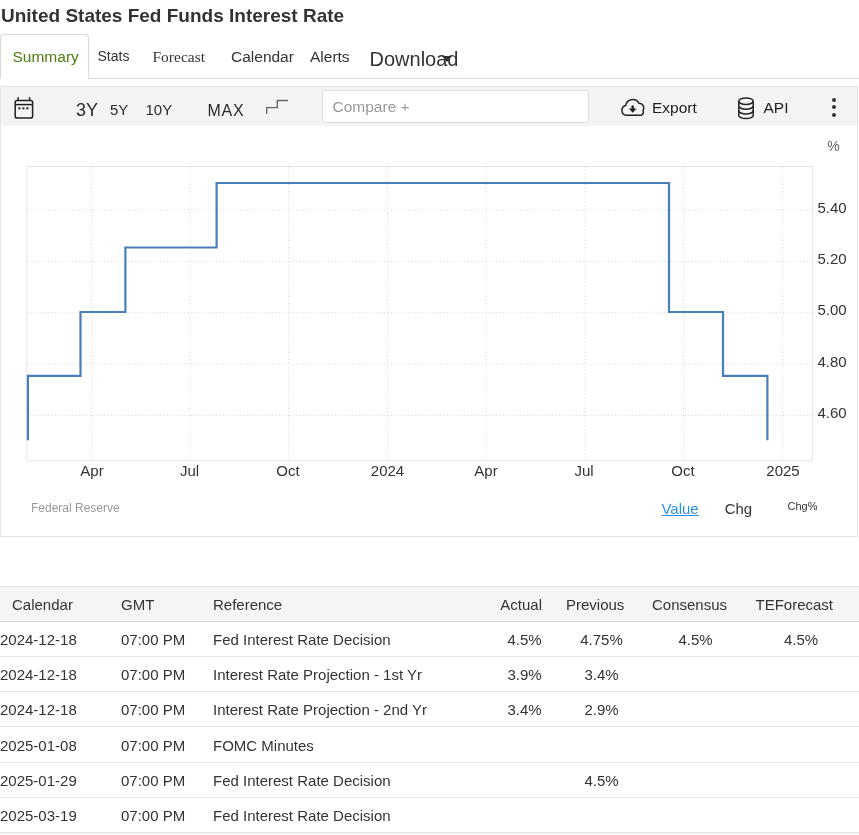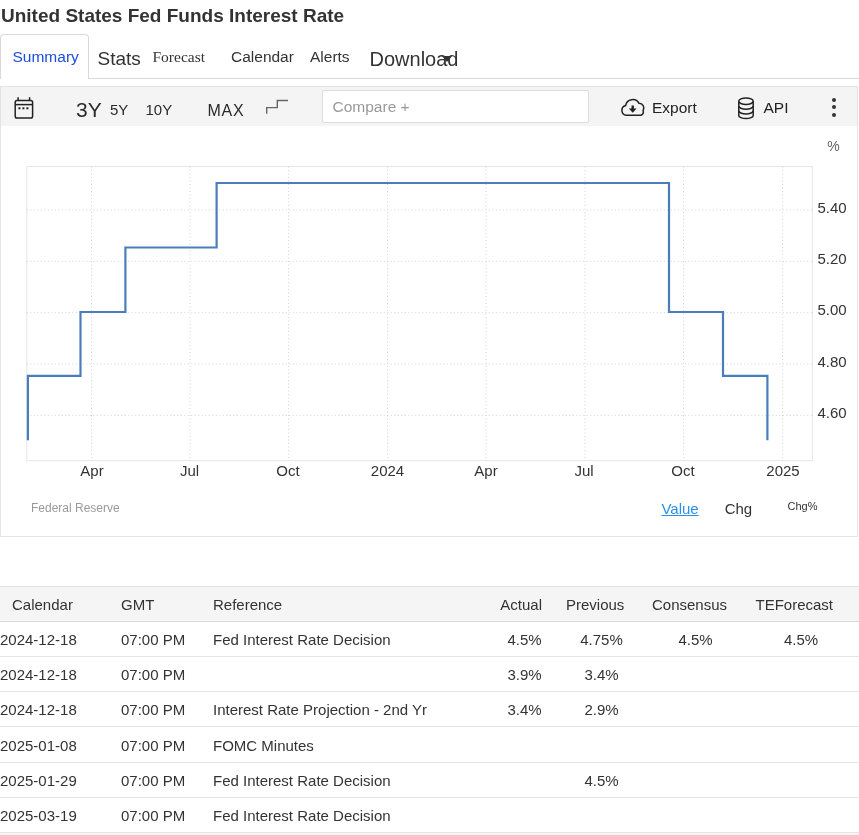--- a/index.html
+++ b/index.html
@@ -10,43 +10,43 @@
 </style>
 </head>
 <body>
 <div id="page">
 
   <div class="abs t" style="left:1px; top:4.7px; font-size:19px; font-weight:bold; color:#333;">United States Fed Funds Interest Rate</div>
 
   <div class="abs" style="left:88px; top:78px; width:771px; height:1px; background:#d9d9d9;"></div>
 
   <div class="abs" style="left:0px; top:34px; width:89px; height:45px; border:1px solid #d9d9d9; border-bottom:none; border-radius:4px 4px 0 0; background:#fff;"></div>
-  <div class="abs t" style="left:12.5px; top:48px; font-size:15.5px; color:#1d4ed8;">Summary</div>
-  <div class="abs t" style="left:97.5px; top:48px; font-size:19px; color:#333;">Stats</div>
+  <div class="abs t" style="left:12.5px; top:48px; font-size:15.5px; color:#4d7c0f;">Summary</div>
+  <div class="abs t" style="left:97.5px; top:48px; font-size:14px; color:#333;">Stats</div>
   <div class="abs t" style="left:152.5px; top:48px; font-size:15.5px; color:#333;font-family:Liberation Serif, serif;">Forecast</div>
   <div class="abs t" style="left:231px; top:48px; font-size:15.5px; color:#333;">Calendar</div>
   <div class="abs t" style="left:310px; top:48px; font-size:15.5px; color:#333;text-align:right;">Alerts</div>
   <div class="abs t" style="left:369.5px; top:48px; font-size:20px; color:#333;">Download</div>
   <div class="abs" style="left:441.8px; top:55.5px; width:0; height:0; border-left:5.4px solid transparent; border-right:5.4px solid transparent; border-top:6.0px solid #333;"></div>
 
   <div class="abs" style="left:0px; top:85.5px; width:858px; height:451px; border:1px solid #e4e4e4; background:#fff;"></div>
 
   <div class="abs" style="left:1px; top:86.5px; width:856px; height:39.5px; background:#f4f4f4;"></div>
 
   <svg class="abs" style="left:13px; top:95.3px;" width="22" height="25" viewBox="0 0 22 25">
     <rect x="2.2" y="5.6" width="17.4" height="17.4" rx="1.8" fill="none" stroke="#222" stroke-width="1.5"></rect>
     <line x1="2.2" y1="9.6" x2="19.6" y2="9.6" stroke="#222" stroke-width="1.5"></line>
     <line x1="5.1" y1="2.2" x2="5.1" y2="5.6" stroke="#222" stroke-width="1.5"></line>
     <line x1="16.6" y1="2.2" x2="16.6" y2="5.6" stroke="#222" stroke-width="1.5"></line>
     <rect x="5.4" y="12.3" width="2.0" height="2.0" fill="#222"></rect>
     <rect x="9.4" y="12.3" width="2.0" height="2.0" fill="#222"></rect>
     <rect x="13.4" y="12.3" width="2.0" height="2.0" fill="#222"></rect>
   </svg>
 
-  <div class="abs t" style="left:76px; top:103px; font-size:21px; line-height:14px; color:#2b2b2b;">3Y</div>
+  <div class="abs t" style="left:76px; top:103px; font-size:18px; line-height:14px; color:#2b2b2b;">3Y</div>
   <div class="abs t" style="left:110px; top:103px; font-size:15px; line-height:14px; color:#2b2b2b;">5Y</div>
   <div class="abs t" style="left:145.5px; top:103px; font-size:15px; line-height:14px; color:#2b2b2b;">10Y</div>
   <div class="abs t" style="left:187.5px; top:102.5px; font-size:16px; line-height:15px; letter-spacing:0.7px; color:#2b2b2b;padding-left:20px;">MAX</div>
 
   <svg class="abs" style="left:264px; top:97px;" width="26" height="19" viewBox="0 0 26 19">
     <path d="M 2.7 16.8 L 2.7 10.6 L 13.3 10.6 L 13.3 3.5 L 24 3.5" fill="none" stroke="#666" stroke-width="1.4"></path>
   </svg>
 
   <div class="abs" style="left:321.5px; top:90px; width:267px; height:33px; background:#fff; border:1px solid #ddd; border-radius:2px;"></div>
   <div class="abs t" style="left:332.5px; top:98px; font-size:15.5px; color:#999;">Compare +</div>
@@ -133,20 +133,21 @@
       <span class="c2">07:00 PM</span>
       <span class="c3">Fed Interest Rate Decision</span>
       <span class="n a">4.5%</span>
       <span class="n p">4.75%</span>
       <span class="n co">4.5%</span>
       <span class="n te">4.5%</span>
     </div>
   <div class="row" style="top:657.3px;">
       <span class="c1">2024-12-18</span>
       <span class="c2">07:00 PM</span>
+      <span class="c3">Interest Rate Projection - 1st Yr</span>
       <span class="n a">3.9%</span>
       <span class="n p">3.4%</span>
     </div>
   <div class="row" style="top:692.4px;">
       <span class="c1">2024-12-18</span>
       <span class="c2">07:00 PM</span>
       <span class="c3">Interest Rate Projection - 2nd Yr</span>
       <span class="n a">3.4%</span>
       <span class="n p">2.9%</span>
     </div>

